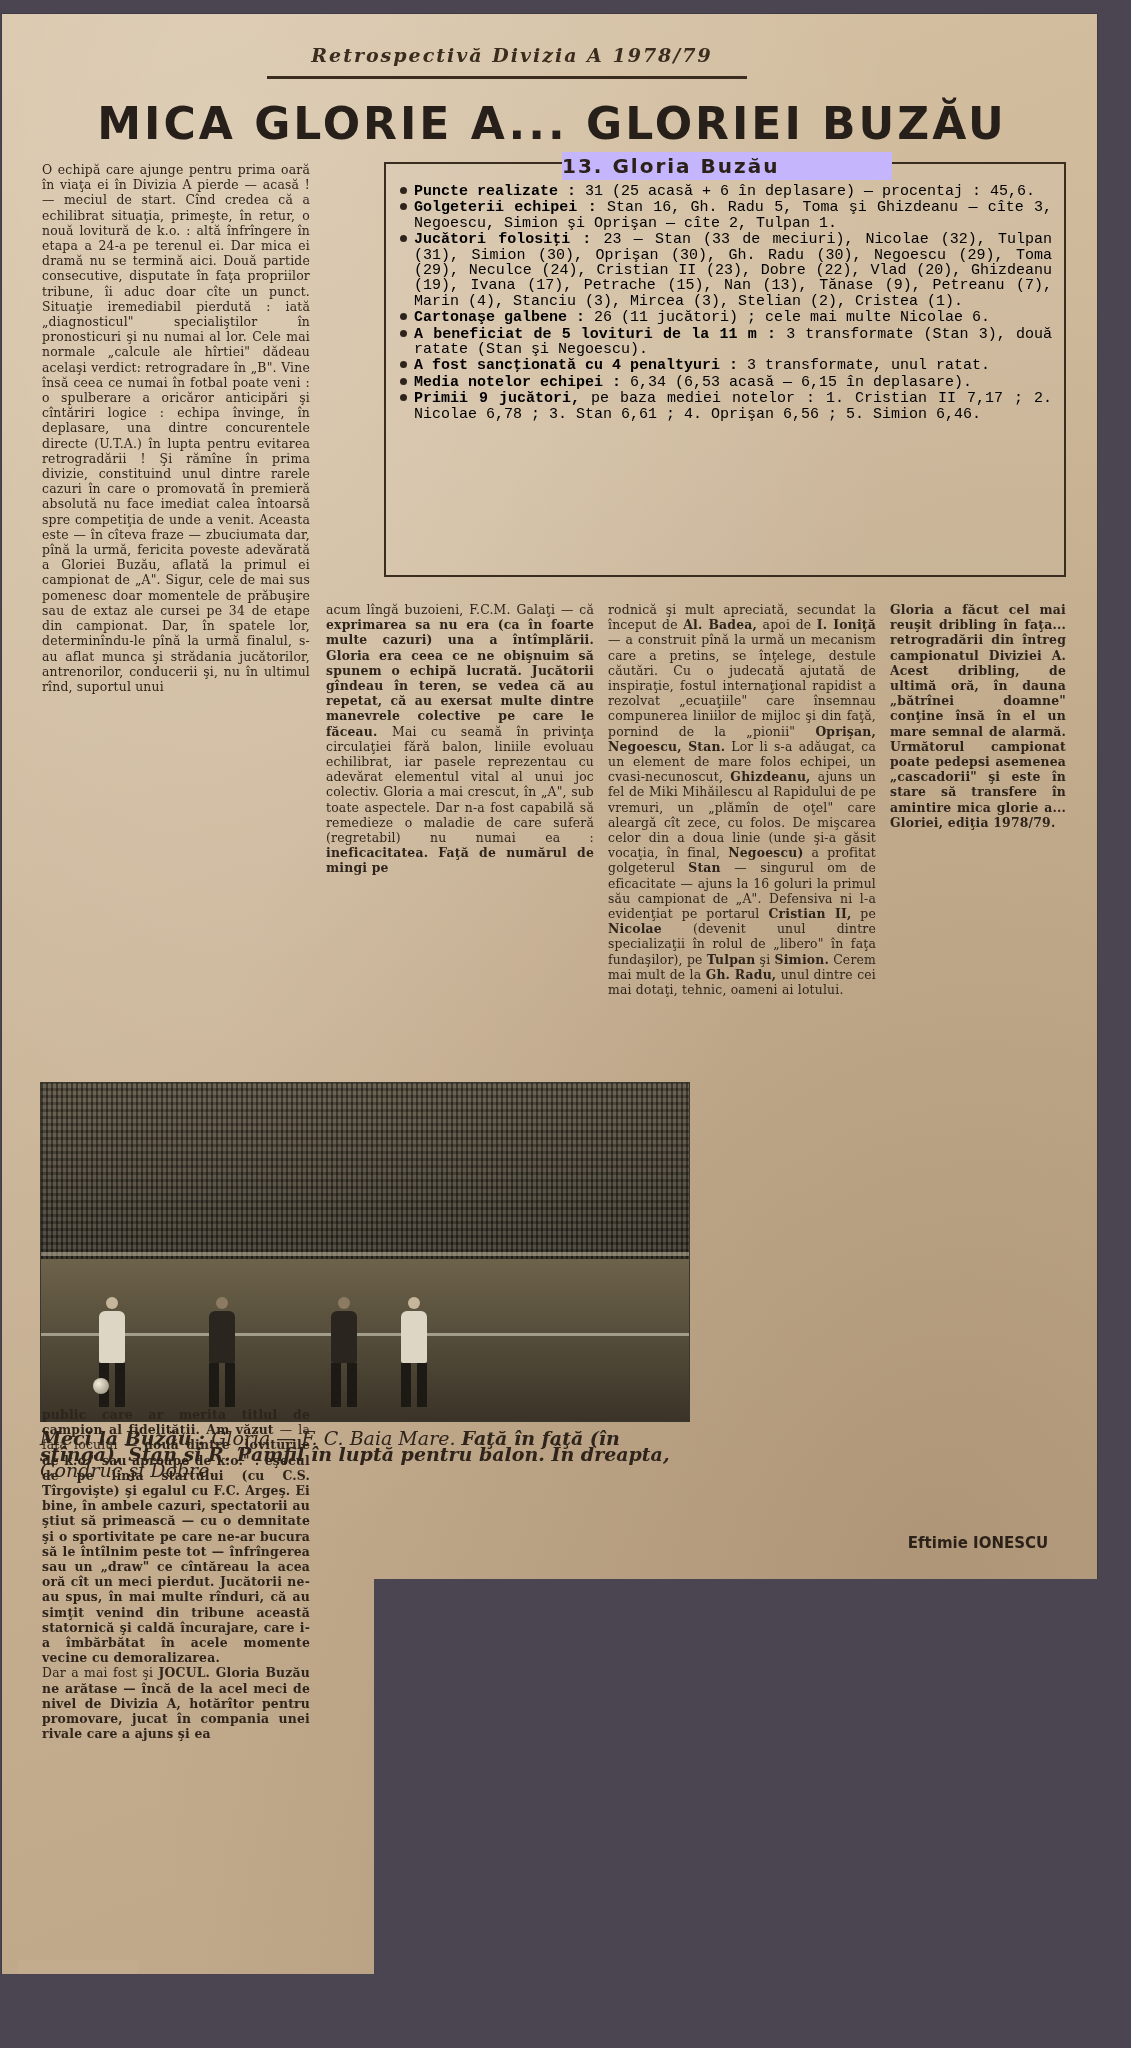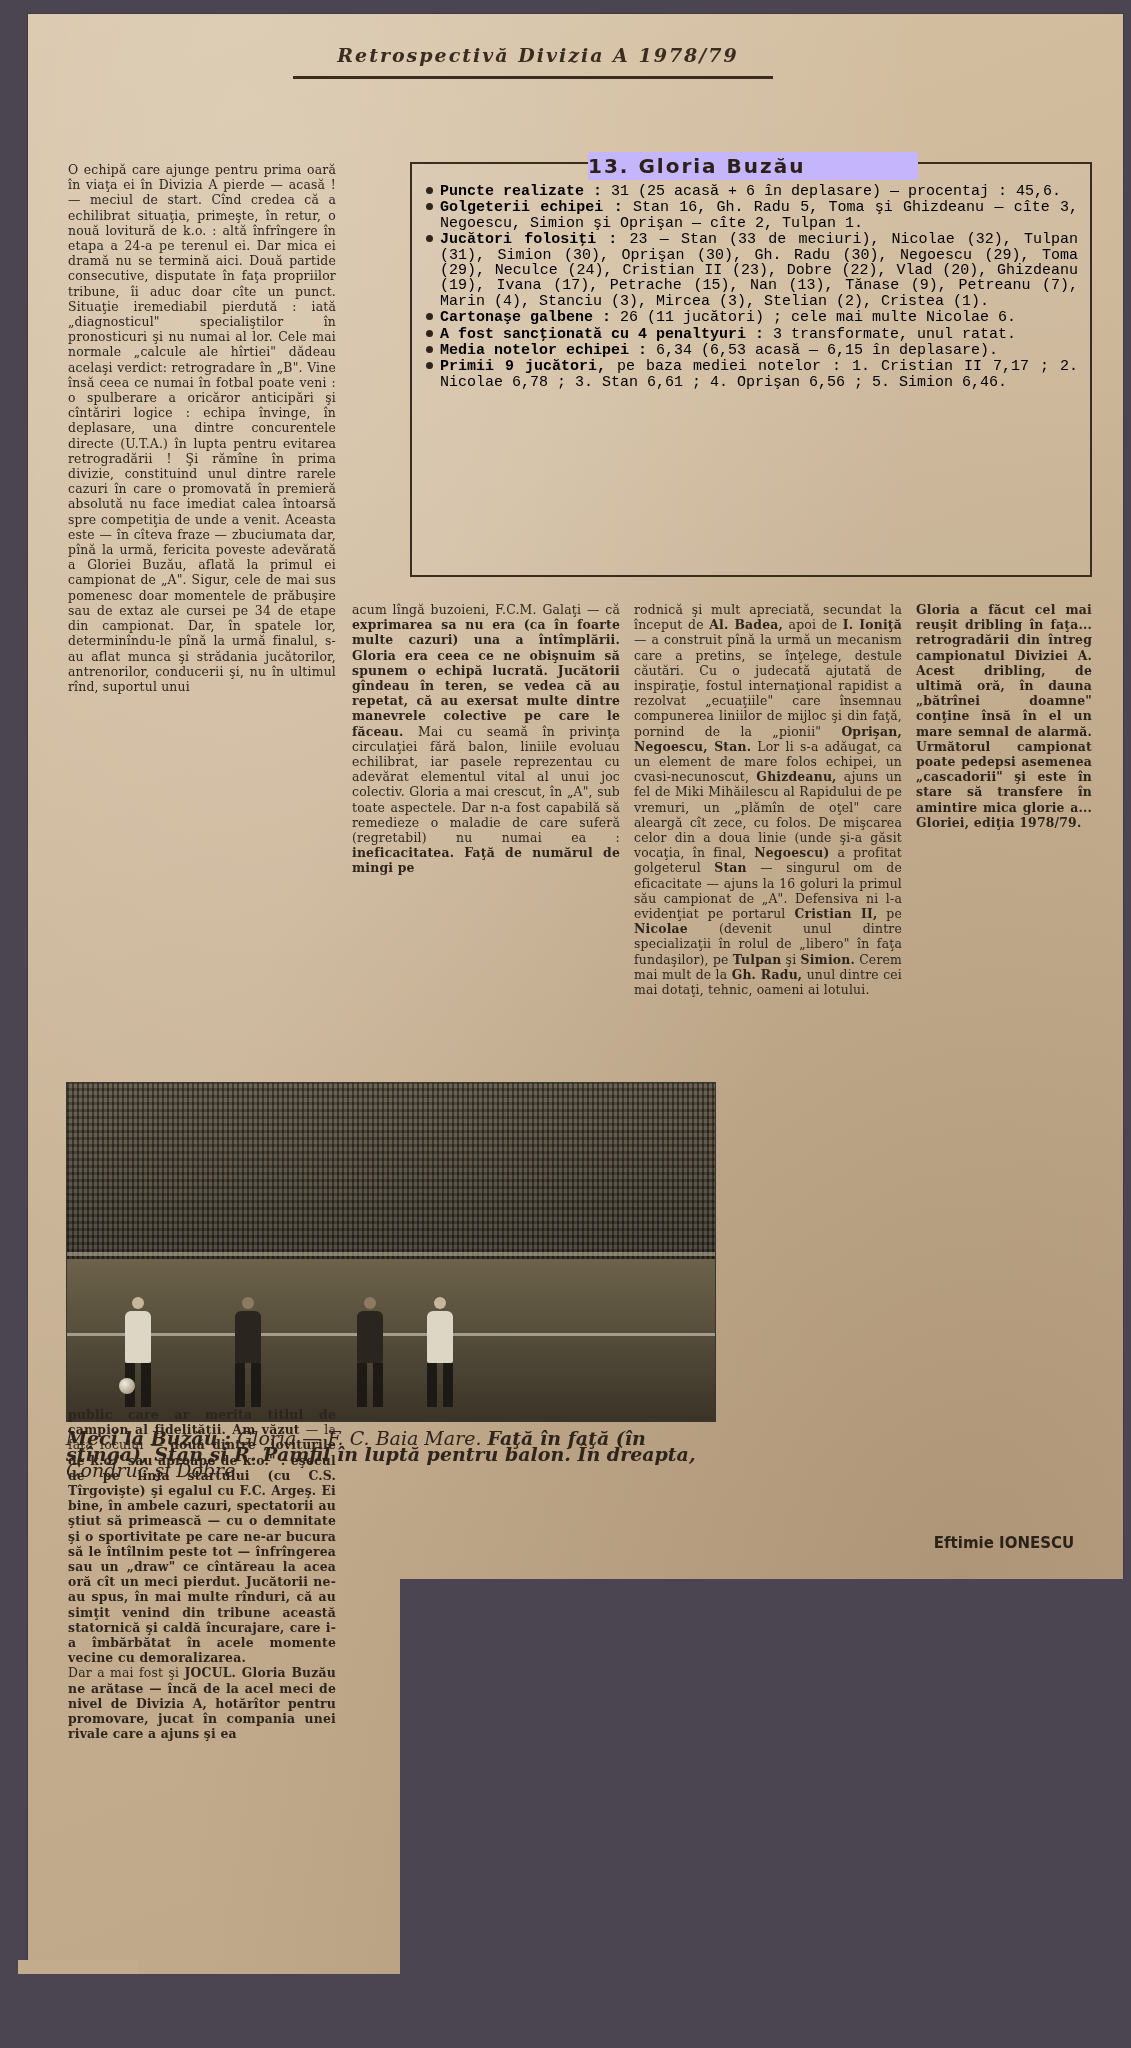--- a/index.html
+++ b/index.html
@@ -11,21 +11,21 @@
     width: 1131px;
     height: 2048px;
     position: relative;
     font-family: "DejaVu Sans", sans-serif;
     overflow: hidden;
   }
 
   
   #clipping {
     position: absolute;
-    left: 28px;
+    left: 2px;
     top: 14px;
     width: 1095px;
     height: 1960px;
     background: #cdb89c;
     box-shadow: 0 0 0 1px rgba(0,0,0,0.15);
   }
   
   #paper-texture {
     position: absolute;
     inset: 0;
@@ -265,30 +265,32 @@
   }
 </style>
 </head>
 <body>
 
 <div id="clipping">
   <div id="paper-texture"></div>
 
   <div id="retro-line">Retrospectivă  Divizia  A  1978/79</div>
   <div id="retro-rule"></div>
+  <div id="headline">MICA  GLORIE  A...  GLORIEI  BUZĂU</div>
 
   <div class="col" id="col1-top">O echipă care ajunge pentru prima oară în viaţa ei în Divizia A pierde — acasă ! — meciul de start. Cînd credea că a echilibrat situaţia, primeşte, în retur, o nouă lovitură de k.o. : altă înfrîngere în etapa a 24-a pe terenul ei. Dar mica ei dramă nu se termină aici. Două partide consecutive, disputate în faţa propriilor tribune, îi aduc doar cîte un punct. Situaţie iremediabil pierdută : iată „diagnosticul" specialiştilor în pronosticuri şi nu numai al lor. Cele mai normale „calcule ale hîrtiei" dădeau acelaşi verdict: retrogradare în „B". Vine însă ceea ce numai în fotbal poate veni : o spulberare a oricăror anticipări şi cîntăriri logice : echipa învinge, în deplasare, una dintre concurentele directe (U.T.A.) în lupta pentru evitarea retrogradării ! Şi rămîne în prima divizie, constituind unul dintre rarele cazuri în care o promovată în premieră absolută nu face imediat calea întoarsă spre competiţia de unde a venit. Aceasta este — în cîteva fraze — zbuciumata dar, pînă la urmă, fericita poveste adevărată a Gloriei Buzău, aflată la primul ei campionat de „A". Sigur, cele de mai sus pomenesc doar momentele de prăbuşire sau de extaz ale cursei pe 34 de etape din campionat. Dar, în spatele lor, determinîndu-le pînă la urmă finalul, s-au aflat munca şi strădania jucătorilor, antrenorilor, conducerii şi, nu în ultimul rînd, suportul unui</div>
 
   <div id="stats-box"></div>
   <div id="stats-title">13.   Gloria  Buzău</div>
   <div id="stats-list">
       <div class="stat-item"><span class="bullet"></span><b>Puncte realizate :</b> 31 (25 acasă + 6 în deplasare) — procentaj : 45,6.</div>
       <div class="stat-item"><span class="bullet"></span><b>Golgeterii echipei :</b> Stan 16, Gh. Radu 5, Toma şi Ghizdeanu — cîte 3, Negoescu, Simion şi Oprişan — cîte 2, Tulpan 1.</div>
       <div class="stat-item"><span class="bullet"></span><b>Jucători folosiţi :</b> 23 — Stan (33 de meciuri), Nicolae (32), Tulpan (31), Simion (30), Oprişan (30), Gh. Radu (30), Negoescu (29), Toma (29), Neculce (24), Cristian II (23), Dobre (22), Vlad (20), Ghizdeanu (19), Ivana (17), Petrache (15), Nan (13), Tănase (9), Petreanu (7), Marin (4), Stanciu (3), Mircea (3), Stelian (2), Cristea (1).</div>
       <div class="stat-item"><span class="bullet"></span><b>Cartonaşe galbene :</b> 26 (11 jucători) ; cele mai multe Nicolae 6.</div>
+      <div class="stat-item"><span class="bullet"></span><b>A beneficiat de 5 lovituri de la 11 m :</b> 3 transformate (Stan 3), două ratate (Stan şi Negoescu).</div>
       <div class="stat-item"><span class="bullet"></span><b>A fost sancţionată cu 4 penaltyuri :</b> 3 transformate, unul ratat.</div>
       <div class="stat-item"><span class="bullet"></span><b>Media notelor echipei :</b> 6,34 (6,53 acasă — 6,15 în deplasare).</div>
       <div class="stat-item"><span class="bullet"></span><b>Primii 9 jucători,</b> pe baza mediei notelor : 1. Cristian II 7,17 ; 2. Nicolae 6,78 ; 3. Stan 6,61 ; 4. Oprişan 6,56 ; 5. Simion 6,46.</div>
     </div>
 
   <div class="col" id="col2-mid">acum lîngă buzoieni, F.C.M. Galaţi — că <b>exprimarea sa nu era (ca în foarte multe cazuri) una a întîmplării. Gloria era ceea ce ne obişnuim să spunem o echipă lucrată. Jucătorii gîndeau în teren, se vedea că au repetat, că au exersat multe dintre manevrele colective pe care le făceau.</b> Mai cu seamă în privinţa circulaţiei fără balon, liniile evoluau echilibrat, iar pasele reprezentau cu adevărat elementul vital al unui joc colectiv. Gloria a mai crescut, în „A", sub toate aspectele. Dar n-a fost capabilă să remedieze o maladie de care suferă (regretabil) nu numai ea : <b>ineficacitatea. Faţă de numărul de mingi pe</b></div>
   <div class="col" id="col3-mid">rodnică şi mult apreciată, secundat la început de <b>Al. Badea,</b> apoi de <b>I. Ioniţă</b> — a construit pînă la urmă un mecanism care a pretins, se înţelege, destule căutări. Cu o judecată ajutată de inspiraţie, fostul internaţional rapidist a rezolvat „ecuaţiile" care însemnau compunerea liniilor de mijloc şi din faţă, pornind de la „pionii" <b>Oprişan, Negoescu, Stan.</b> Lor li s-a adăugat, ca un element de mare folos echipei, un cvasi-necunoscut, <b>Ghizdeanu,</b> ajuns un fel de Miki Mihăilescu al Rapidului de pe vremuri, un „plămîn de oţel" care aleargă cît zece, cu folos. De mişcarea celor din a doua linie (unde şi-a găsit vocaţia, în final, <b>Negoescu)</b> a profitat golgeterul <b>Stan</b> — singurul om de eficacitate — ajuns la 16 goluri la primul său campionat de „A". Defensiva ni l-a evidenţiat pe portarul <b>Cristian II,</b> pe <b>Nicolae</b> (devenit unul dintre specializaţii în rolul de „libero" în faţa fundaşilor), pe <b>Tulpan</b> şi <b>Simion.</b> Cerem mai mult de la <b>Gh. Radu,</b> unul dintre cei mai dotaţi, tehnic, oameni ai lotului.</div>
   <div class="col" id="col4-right"><b>Gloria a făcut cel mai reuşit dribling în faţa... retrogradării din întreg campionatul Diviziei A. Acest dribling, de ultimă oră, în dauna „bătrînei doamne" conţine însă în el un mare semnal de alarmă. Următorul campionat poate pedepsi asemenea „cascadorii" şi este în stare să transfere în amintire mica glorie a... Gloriei, ediţia 1978/79.</b></div>
 
   <div id="photo">

